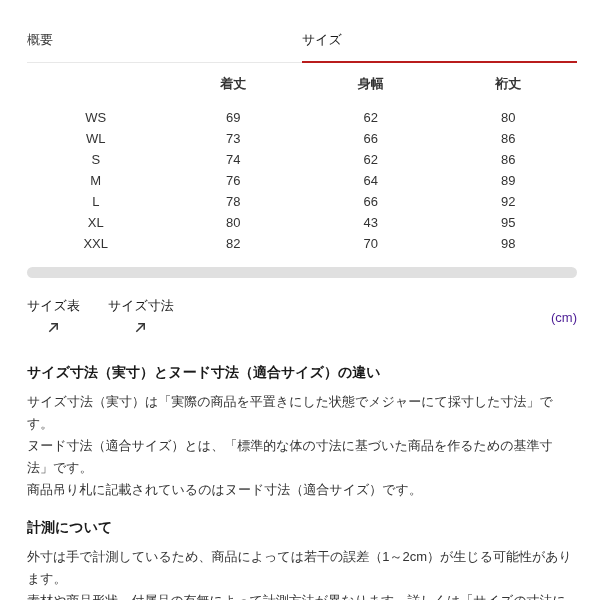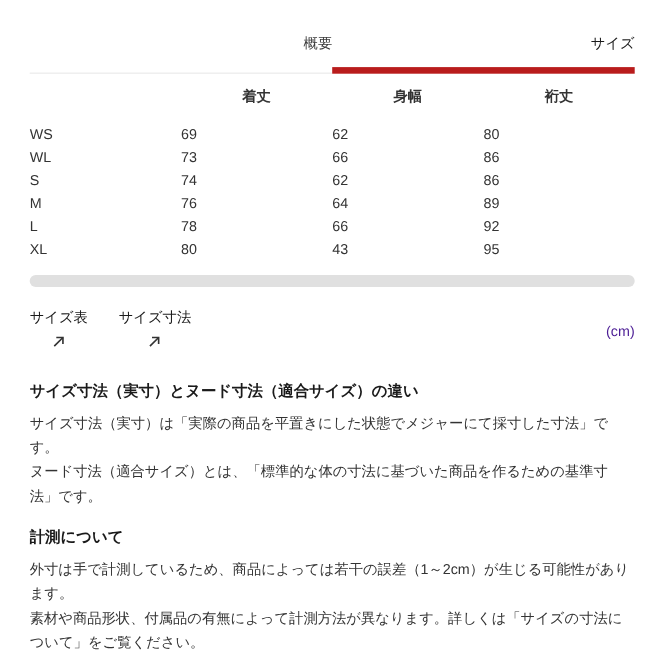--- a/index.html
+++ b/index.html
@@ -18,49 +18,50 @@
     padding: 0 23px 0 27px;
   }
 
   
   .tabs {
     display: flex;
     padding-top: 30px;
   }
   .tab {
     flex: 1;
-    text-align: right;
+    text-align: left;
     font-size: 13px;
     line-height: 19px;
     padding-bottom: 12px;
     cursor: pointer;
     color: #3a3a3a;
   }
   .tab.inactive { border-bottom: 1px solid #e8e8e8; }
-  .tab.active  { border-bottom: 6px solid #b91c1c; color: #1a1a1a; }
+  .tab.active  { border-bottom: 2px solid #b91c1c; color: #1a1a1a; }
 
   
   table.size-table {
     width: 100%;
     border-collapse: collapse;
     margin-top: 12px;
     table-layout: fixed;
   }
   table.size-table th {
     font-weight: bold;
     font-size: 13px;
     color: #333333;
     padding: 0 0 14px 0;
     text-align: center;
   }
   table.size-table td {
     font-size: 13px;
     color: #333333;
     height: 21px;
     padding: 0;
+    text-align: center;
     margin-top: 22px;
   }
 
   
   .hscrollbar {
     margin-top: 13px;
     height: 11px;
     border-radius: 6px;
     background: #e0e0e0;
   }
@@ -160,20 +161,26 @@
         <td>L</td>
         <td>78</td>
         <td>66</td>
         <td>92</td>
       </tr>
       <tr>
         <td>XL</td>
         <td>80</td>
         <td>43</td>
         <td>95</td>
+      </tr>
+      <tr>
+        <td>XXL</td>
+        <td>82</td>
+        <td>70</td>
+        <td>98</td>
       </tr>
     </tbody>
   </table>
 
   <div class="hscrollbar"></div>
 
   <div class="links-row">
     <span class="text-link">
       <span>サイズ表</span>
       <span class="ext-icon">
@@ -192,20 +199,21 @@
         </svg>
       </span>
     </span>
     <span class="unit">(cm)</span>
   </div>
 
   <div class="section">
     <h3>サイズ寸法（実寸）とヌード寸法（適合サイズ）の違い</h3>
     <p>サイズ寸法（実寸）は「実際の商品を平置きにした状態でメジャーにて採寸した寸法」です。</p>
     <p>ヌード寸法（適合サイズ）とは、「標準的な体の寸法に基づいた商品を作るための基準寸法」です。</p>
+    <p>商品吊り札に記載されているのはヌード寸法（適合サイズ）です。</p>
   </div>
 
   <div class="section">
     <h3>計測について</h3>
     <p>外寸は手で計測しているため、商品によっては若干の誤差（1～2cm）が生じる可能性があります。</p>
     <p>素材や商品形状、付属品の有無によって計測方法が異なります。詳しくは「サイズの寸法について」をご覧ください。</p>
 
   </div>
 
 </div>

